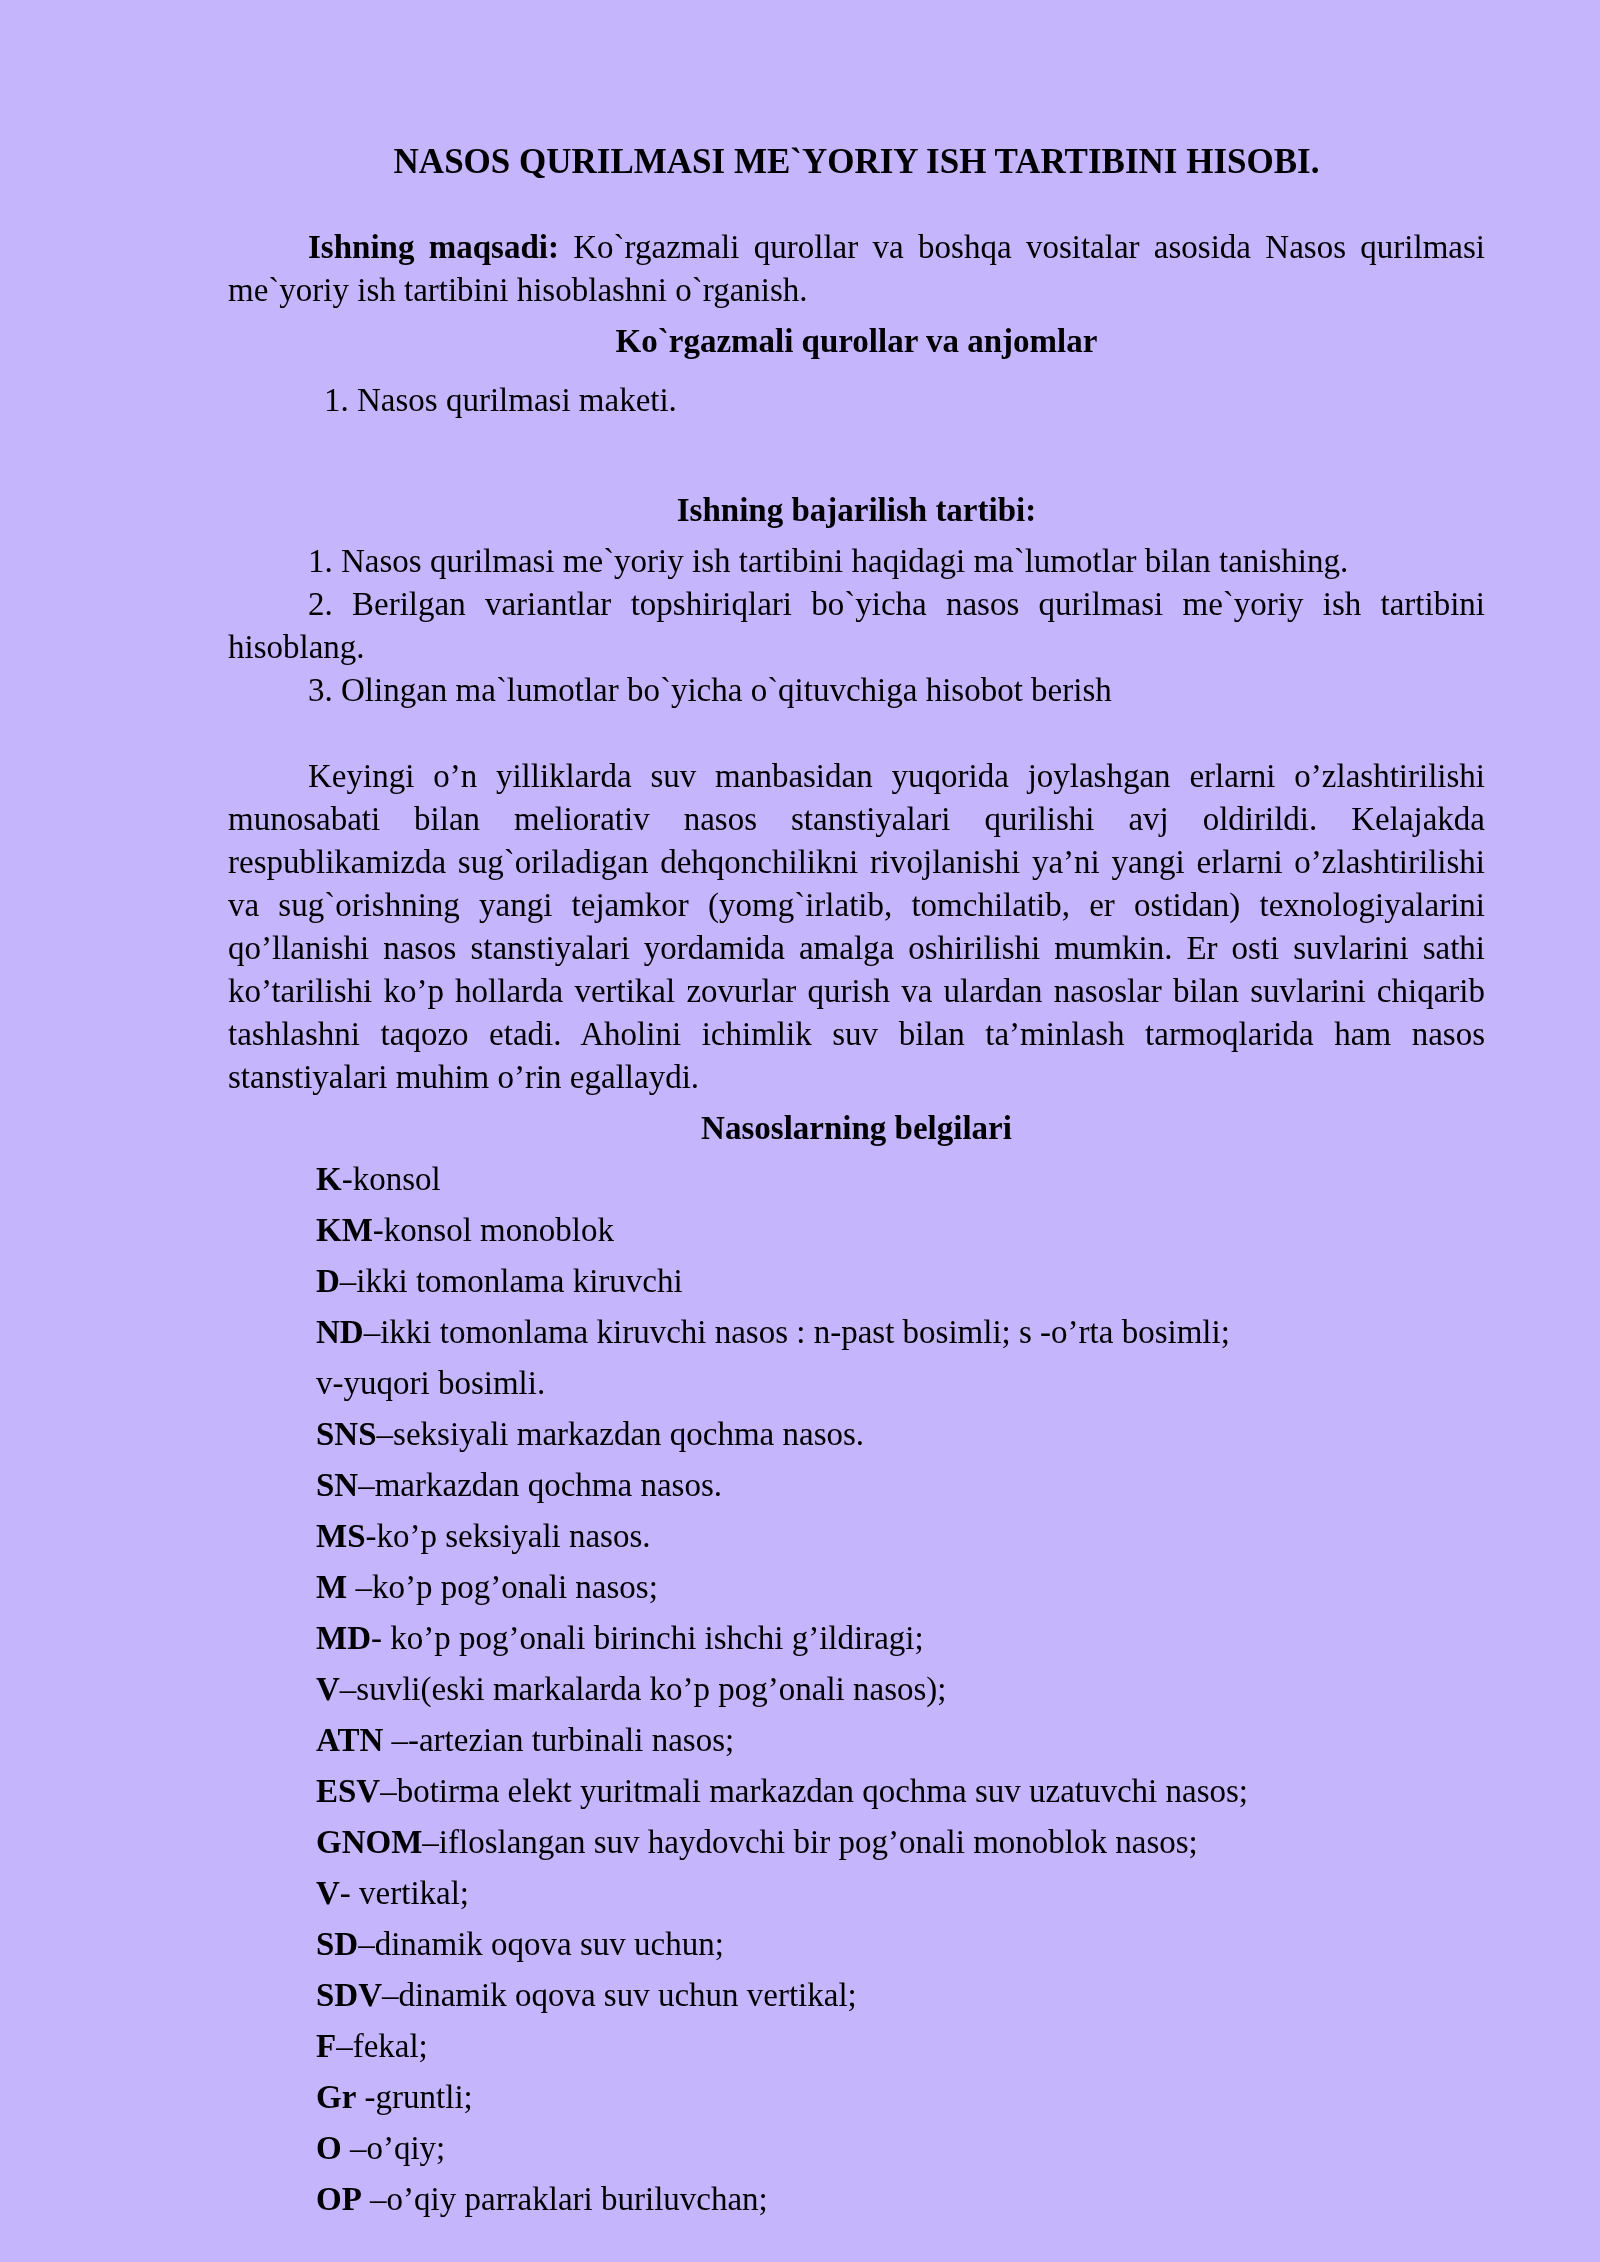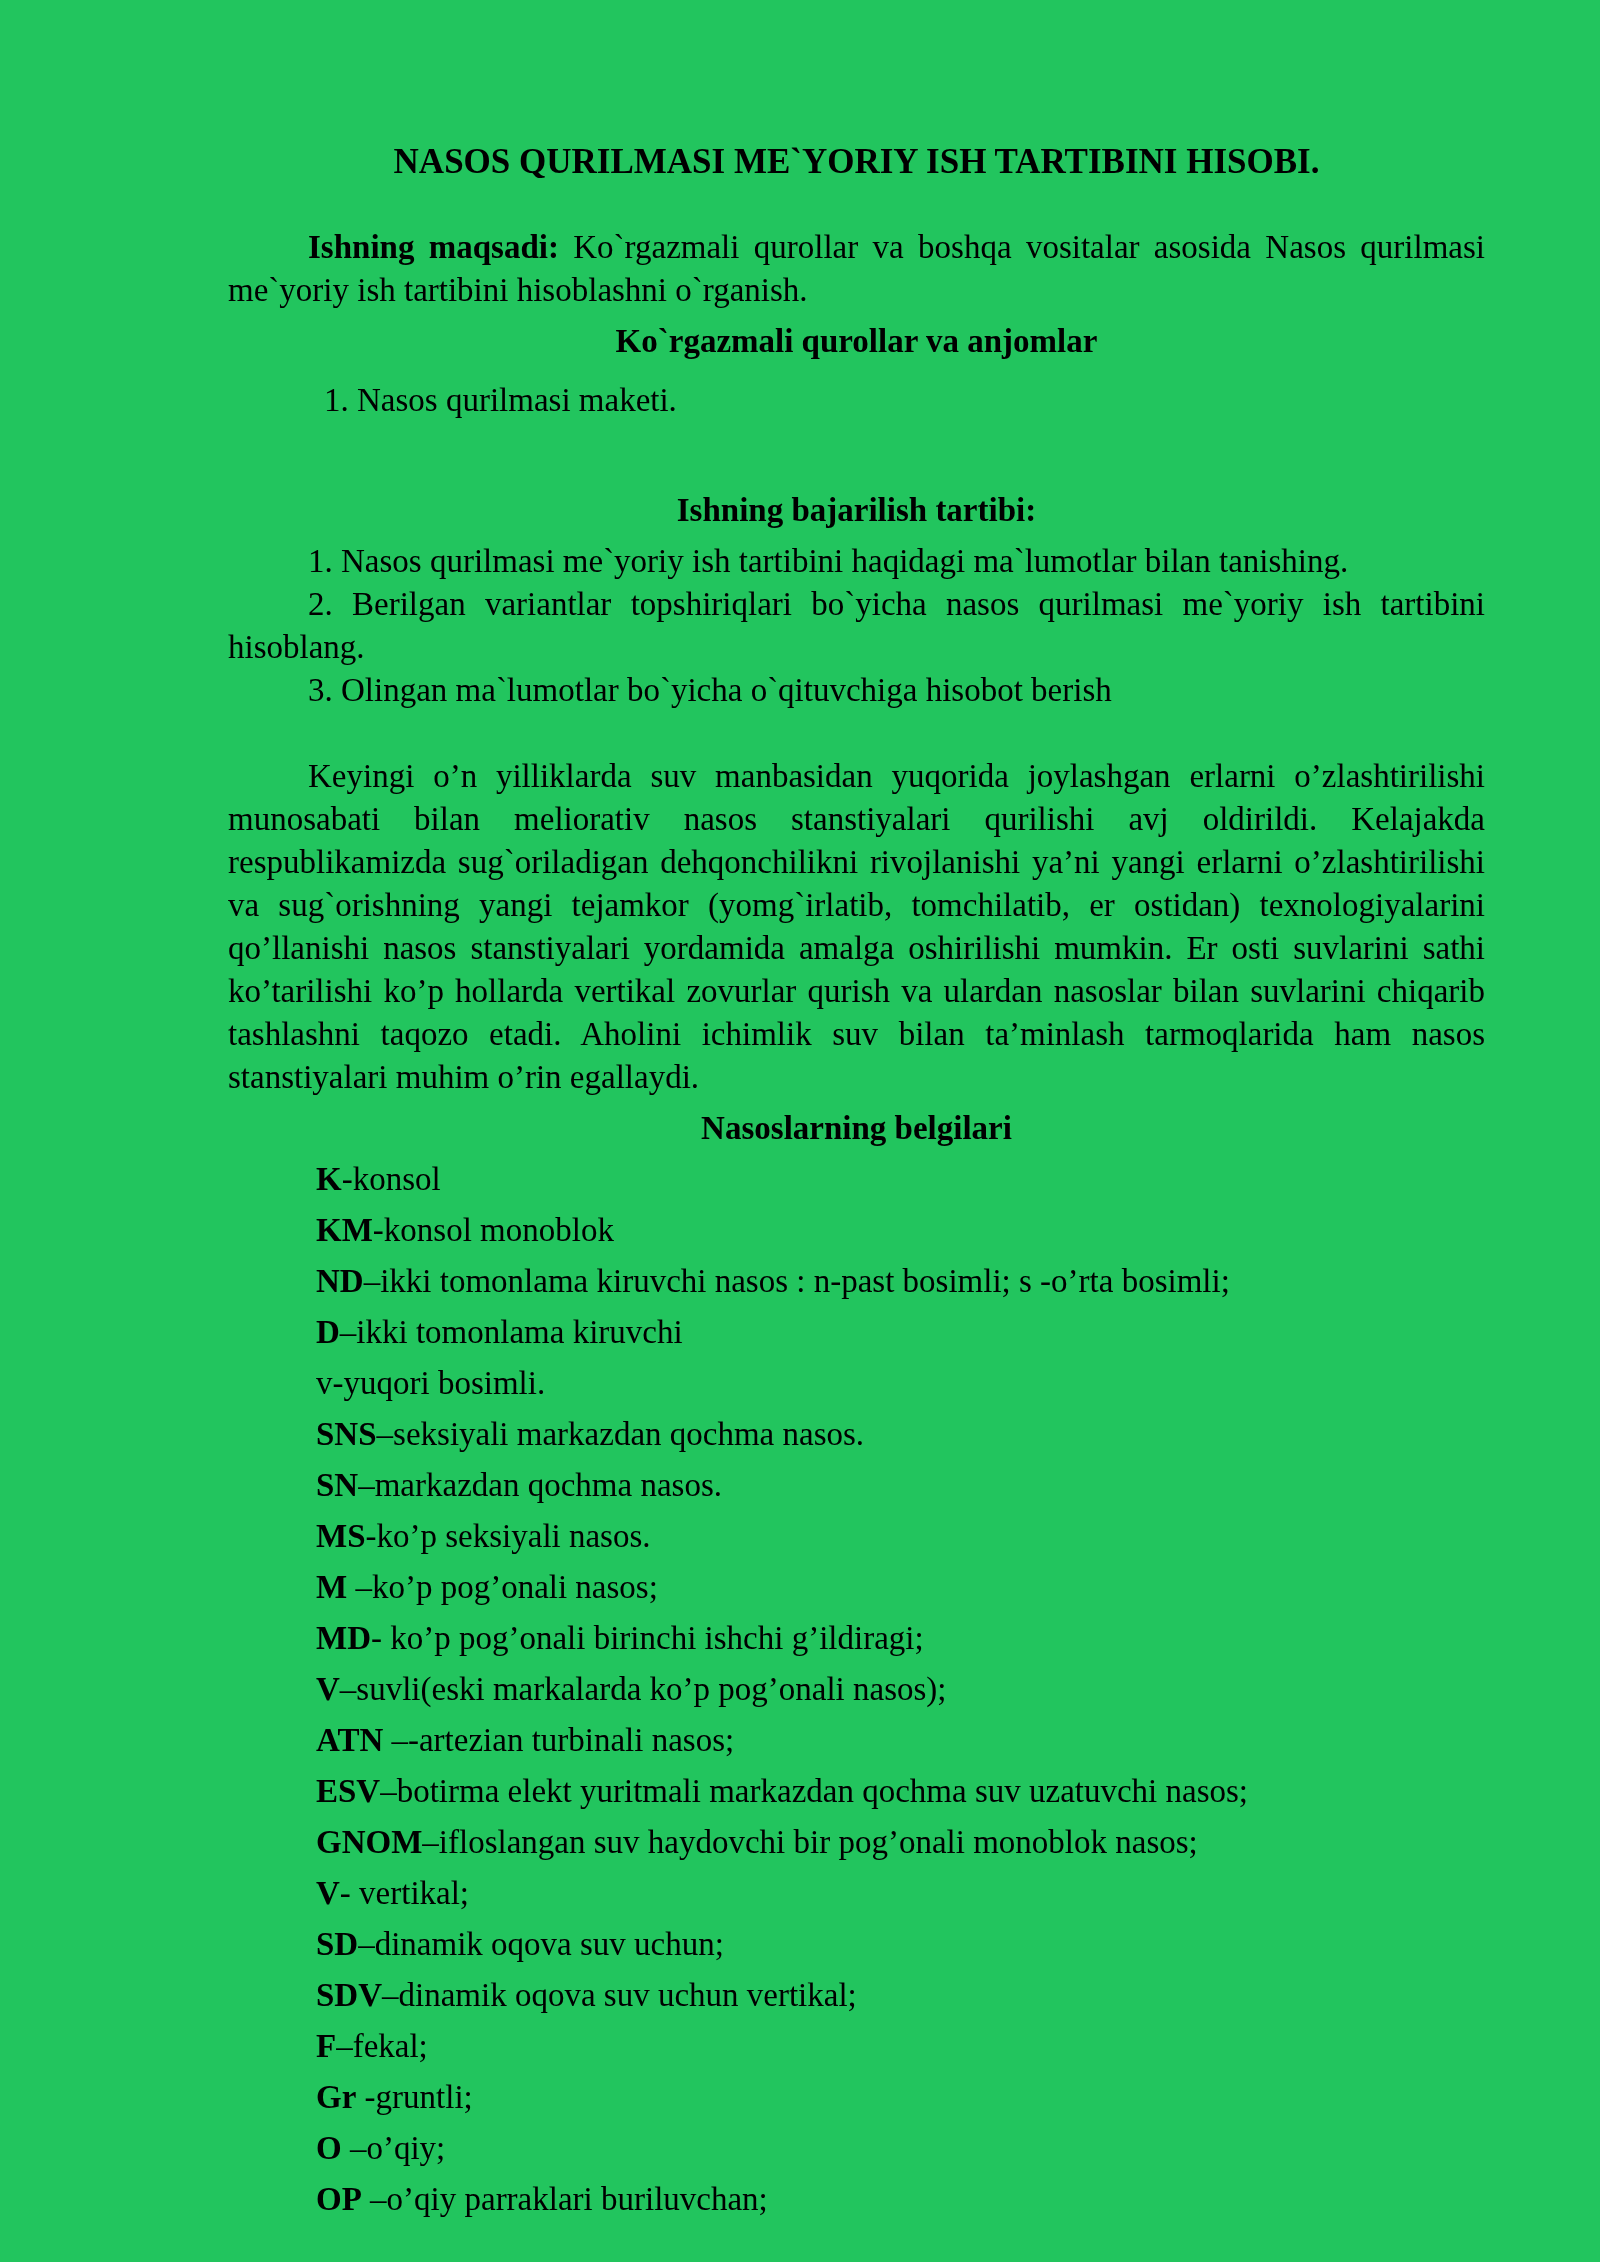--- a/index.html
+++ b/index.html
@@ -4,21 +4,21 @@
 <style>
   html, body {
     margin: 0;
     padding: 0;
     background: #ffffff;
   }
   .page {
     position: relative;
     width: 1600px;
     height: 2262px;
-    background: #22c55e;
+    background: #c4b5fd;
     box-sizing: border-box;
     padding: 140px 115px 16px 228px;
     overflow: hidden;
     font-family: "Liberation Serif", serif;
     color: #000000;
   }
   .doc {
     width: 1257px;
     font-size: 33px;
     line-height: 43px;
@@ -77,22 +77,22 @@
     <p class="para">3. Olingan ma`lumotlar bo`yicha o`qituvchiga hisobot berish</p>
 
     <div class="spacer"></div>
 
     <p class="para">Keyingi o’n yilliklarda suv manbasidan yuqorida joylashgan erlarni o’zlashtirilishi munosabati bilan meliorativ nasos stanstiyalari qurilishi avj oldirildi. Kelajakda respublikamizda sug`oriladigan dehqonchilikni rivojlanishi ya’ni yangi erlarni o’zlashtirilishi va sug`orishning yangi tejamkor (yomg`irlatib, tomchilatib, er ostidan) texnologiyalarini qo’llanishi nasos stanstiyalari yordamida amalga oshirilishi mumkin. Er osti suvlarini sathi ko’tarilishi ko’p hollarda vertikal zovurlar qurish va ulardan nasoslar bilan suvlarini chiqarib tashlashni taqozo etadi. Aholini ichimlik suv bilan ta’minlash tarmoqlarida ham nasos stanstiyalari muhim o’rin egallaydi.</p>
 
     <p class="heading">Nasoslarning belgilari</p>
 
     <p class="list-item"><span class="lead">K</span><span>-konsol</span></p>
     <p class="list-item"><span class="lead">KM</span><span>-konsol monoblok</span></p>
+    <p class="list-item"><span class="lead">D</span><span>–ikki tomonlama kiruvchi</span></p>
     <p class="list-item"><span class="lead">ND</span><span>–ikki tomonlama kiruvchi nasos : n-past bosimli; s -o’rta bosimli;</span></p>
-    <p class="list-item"><span class="lead">D</span><span>–ikki tomonlama kiruvchi</span></p>
     <p class="list-item"><span class="lead"></span><span>v-yuqori bosimli.</span></p>
     <p class="list-item"><span class="lead">SNS</span><span>–seksiyali markazdan qochma nasos.</span></p>
     <p class="list-item"><span class="lead">SN</span><span>–markazdan qochma nasos.</span></p>
     <p class="list-item"><span class="lead">MS</span><span>-ko’p seksiyali nasos.</span></p>
     <p class="list-item"><span class="lead">M</span><span> –ko’p pog’onali nasos;</span></p>
     <p class="list-item"><span class="lead">MD</span><span>- ko’p pog’onali birinchi ishchi g’ildiragi;</span></p>
     <p class="list-item"><span class="lead">V</span><span>–suvli(eski markalarda ko’p pog’onali nasos);</span></p>
     <p class="list-item"><span class="lead">ATN</span><span> –-artezian turbinali nasos;</span></p>
     <p class="list-item"><span class="lead">ESV</span><span>–botirma elekt yuritmali markazdan qochma suv uzatuvchi nasos;</span></p>
     <p class="list-item"><span class="lead">GNOM</span><span>–ifloslangan suv haydovchi bir pog’onali monoblok nasos;</span></p>

